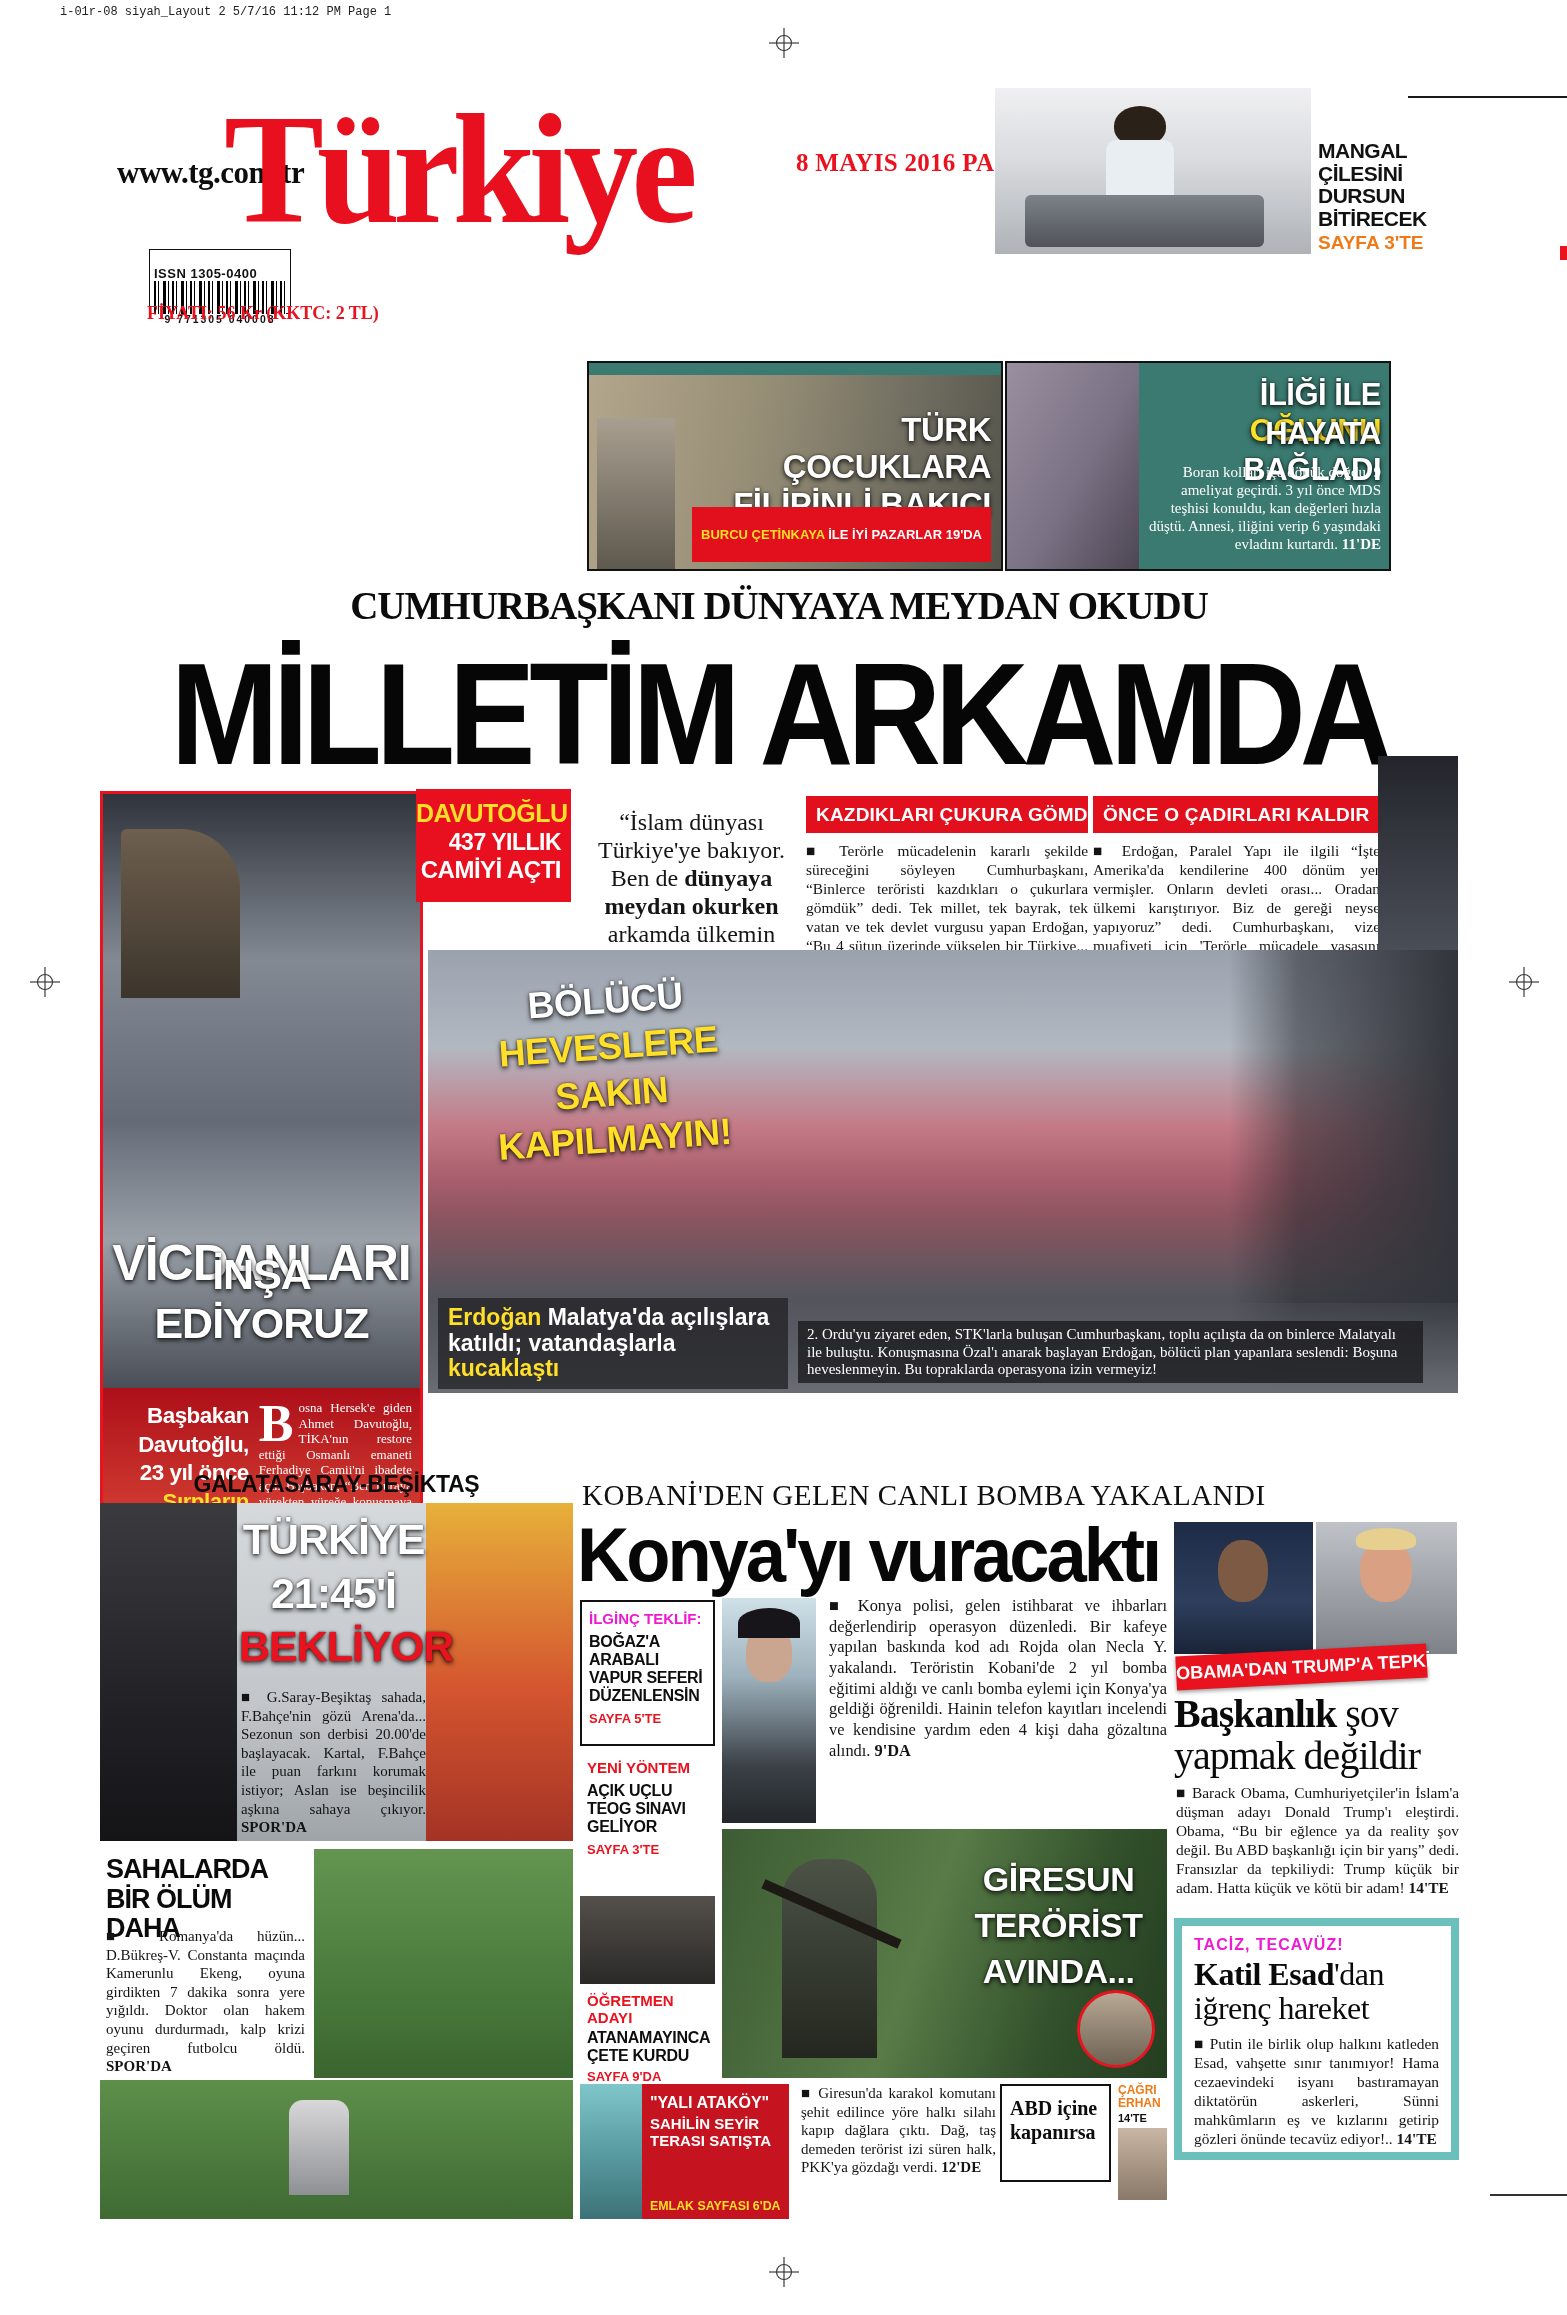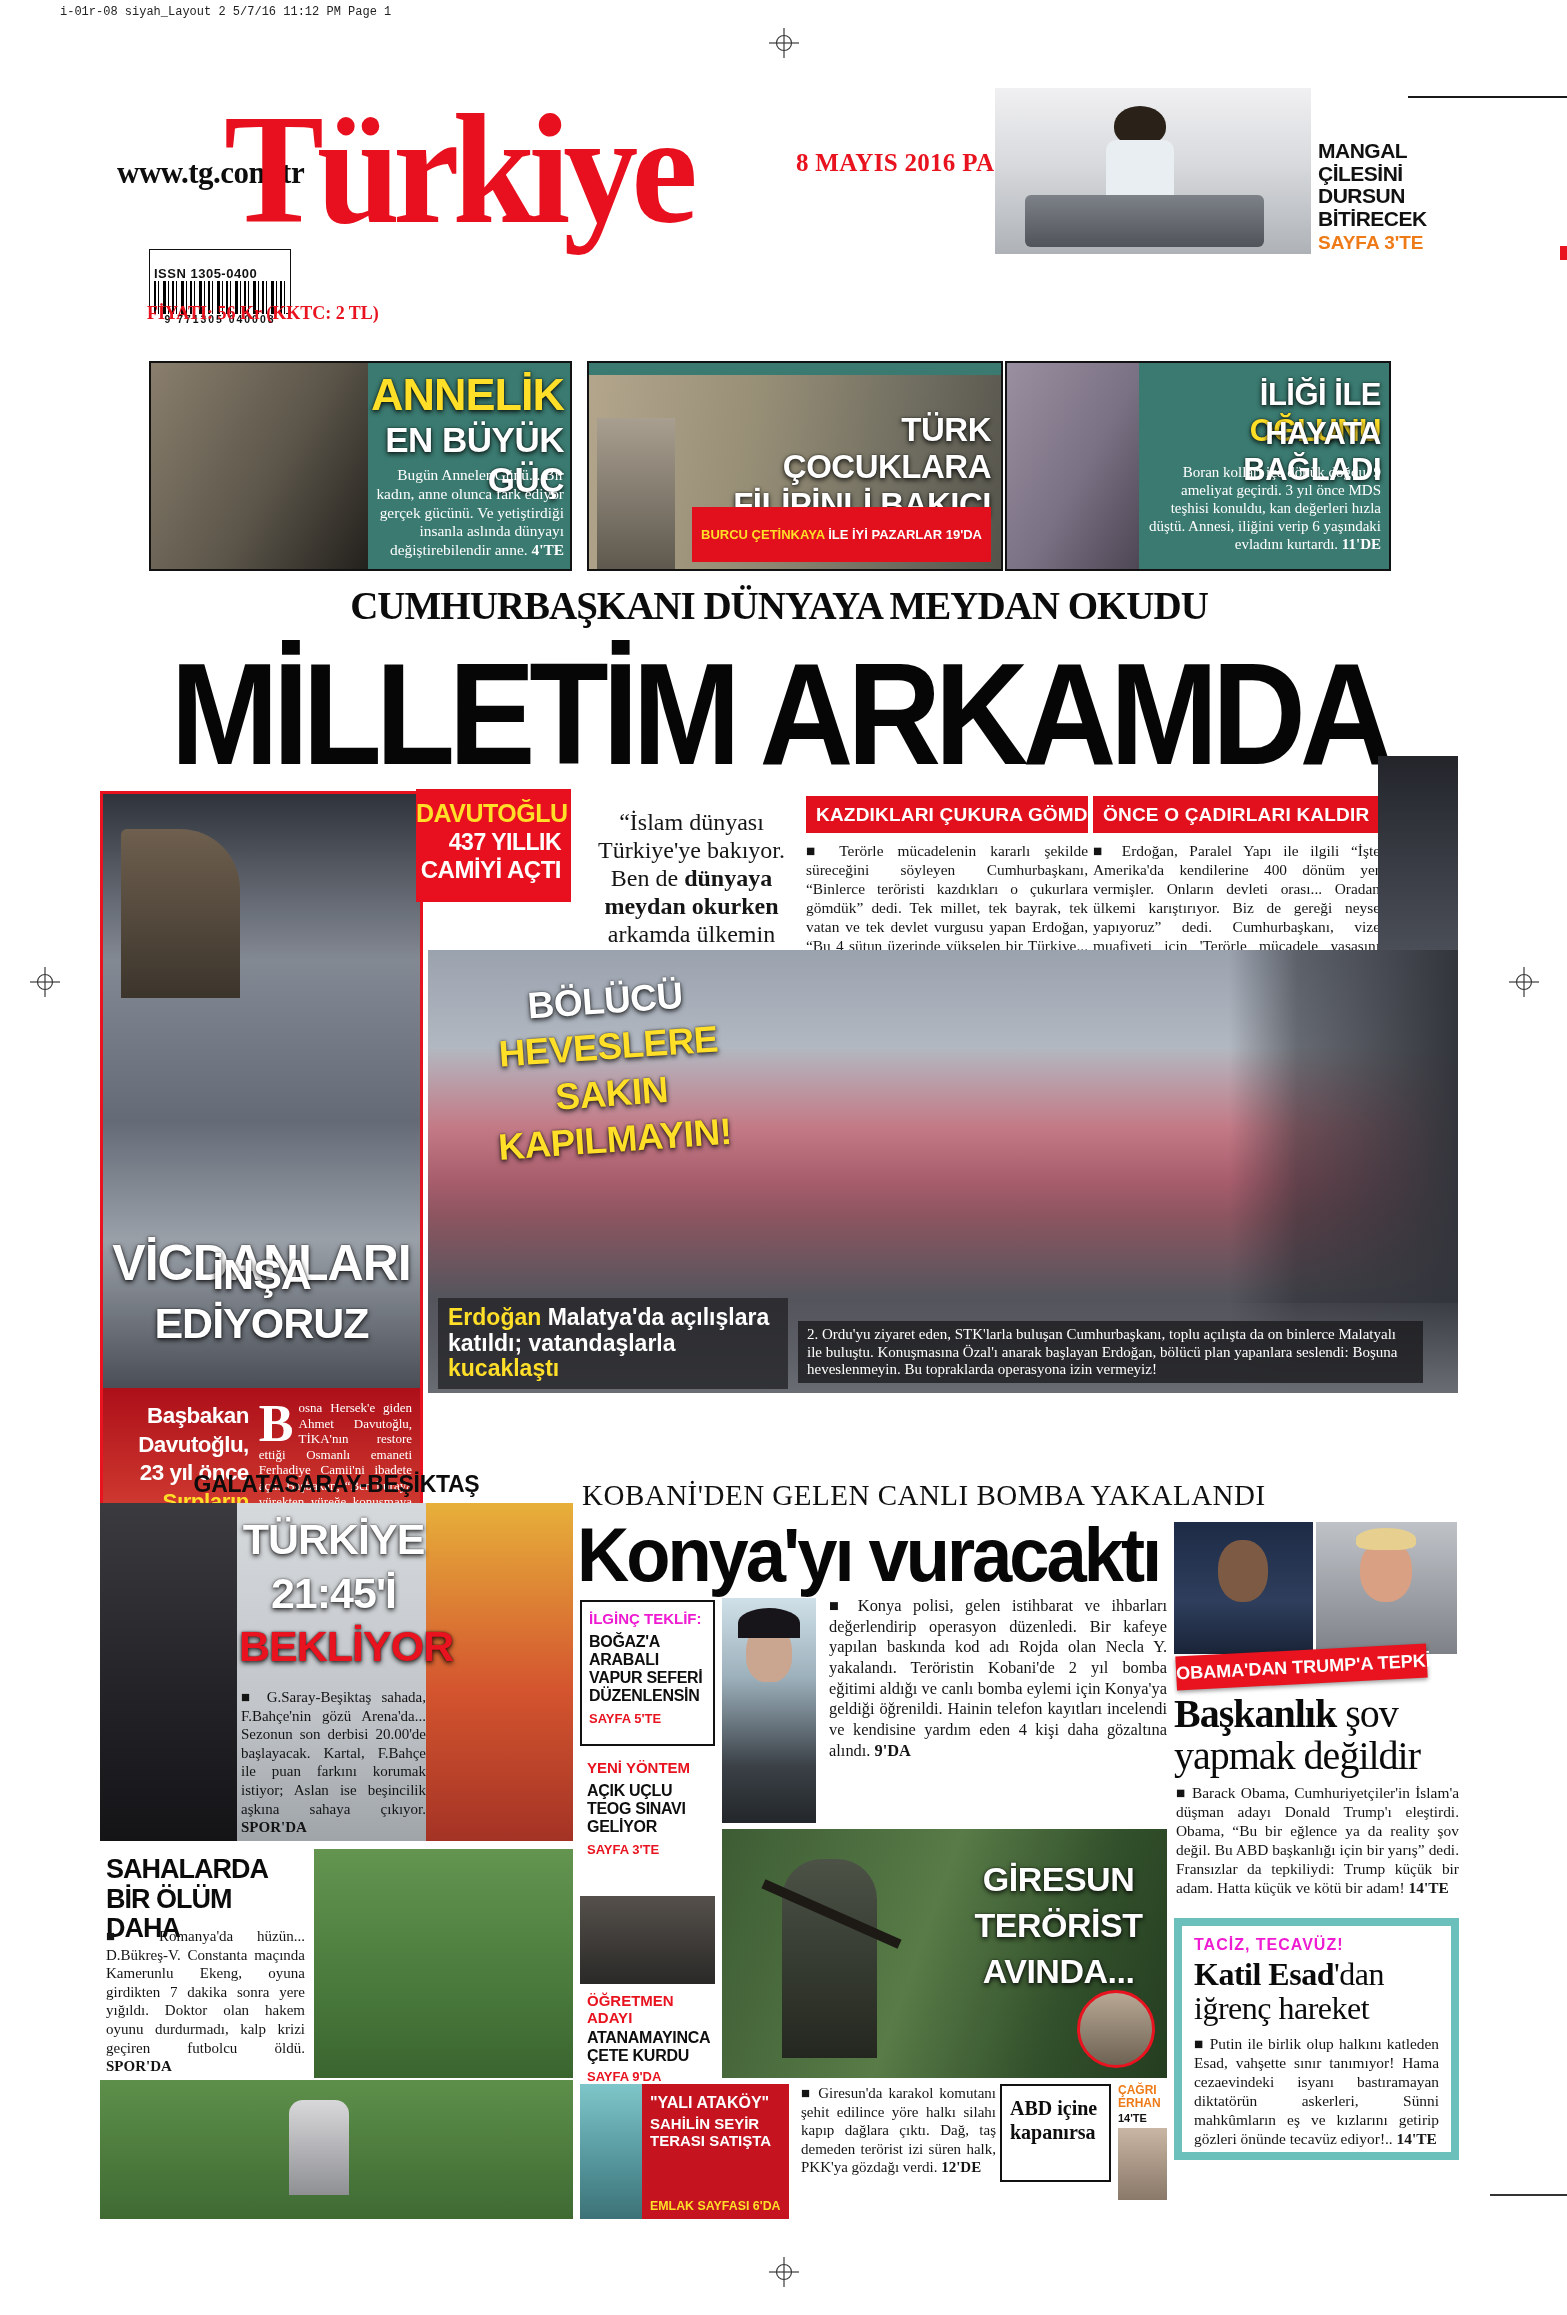--- a/index.html
+++ b/index.html
@@ -79,29 +79,20 @@
     <div class="hv org" style="font-size:19px;margin-top:2px">SAYFA 3'TE</div>
   </div>
 
   <div class="abs" style="left:149px;top:249px;width:142px;height:65px;border:1.5px solid #111;background:#fff;padding:16px 4px">
     <div class="hv" style="font-size:13px;letter-spacing:0.5px">ISSN 1305-0400</div>
     <div class="barcode"></div>
     <div class="c" style="font-size:10.4px;letter-spacing:2px;font-weight:bold">9 771305 040008</div>
   </div>
   <div class="abs ser hv red" style="left:147px;top:303px;font-size:18px">FİYATI: 56 Kr  (KKTC: 2 TL)</div>
 
-  <div class="abs teal panel" style="left:149px;top:361px;width:423px;height:210px">
-    <div class="abs photo" style="left:0;top:0;width:217px;height:206px;background:linear-gradient(120deg,#8a7f6d 0%,#5c564a 55%,#23211d 100%)"></div>
-    <div class="abs hv y r sh" style="right:6px;top:6px;width:259px;font-size:45px;letter-spacing:-1px">ANNELİK</div>
-    <div class="abs hv w r sh" style="right:6px;top:57px;width:259px;font-size:35px;letter-spacing:-0.5px">EN BÜYÜK GÜÇ</div>
-    <div class="abs ser w r" style="right:6px;top:103px;width:207px;font-size:15.4px;line-height:1.22">
-      <span>Bugün Anneler Günü... Bir kadın, anne olunca fark ediyor gerçek gücünü. Ve yetiştirdiği insanla aslında dünyayı değiştirebilendir anne.</span>
-      <span class="pg">4'TE</span>
-    </div>
-  </div>
 
   <div class="abs panel" style="left:587px;top:361px;width:416px;height:210px;background:linear-gradient(100deg,#b3a68d 0%,#978e76 40%,#6f6d60 75%,#55544b 100%)">
     <div class="abs" style="left:0;top:0;width:100%;height:12px;background:#3a7a70"></div>
     <div class="abs photo" style="left:8px;top:55px;width:78px;height:151px;background:linear-gradient(180deg,#a99f90,#5e594e)"></div>
     <div class="abs hv w r sh" style="right:10px;top:48px;width:328px;font-size:33px;line-height:1.13;letter-spacing:-0.5px">
       <div>TÜRK</div>
       <div>ÇOCUKLARA</div>
       <div>FİLİPİNLİ BAKICI</div>
     </div>
     <div class="abs" style="right:10px;bottom:7px;background:#e2101c;padding:20px 9px;font-size:13px;font-weight:bold;white-space:nowrap">

